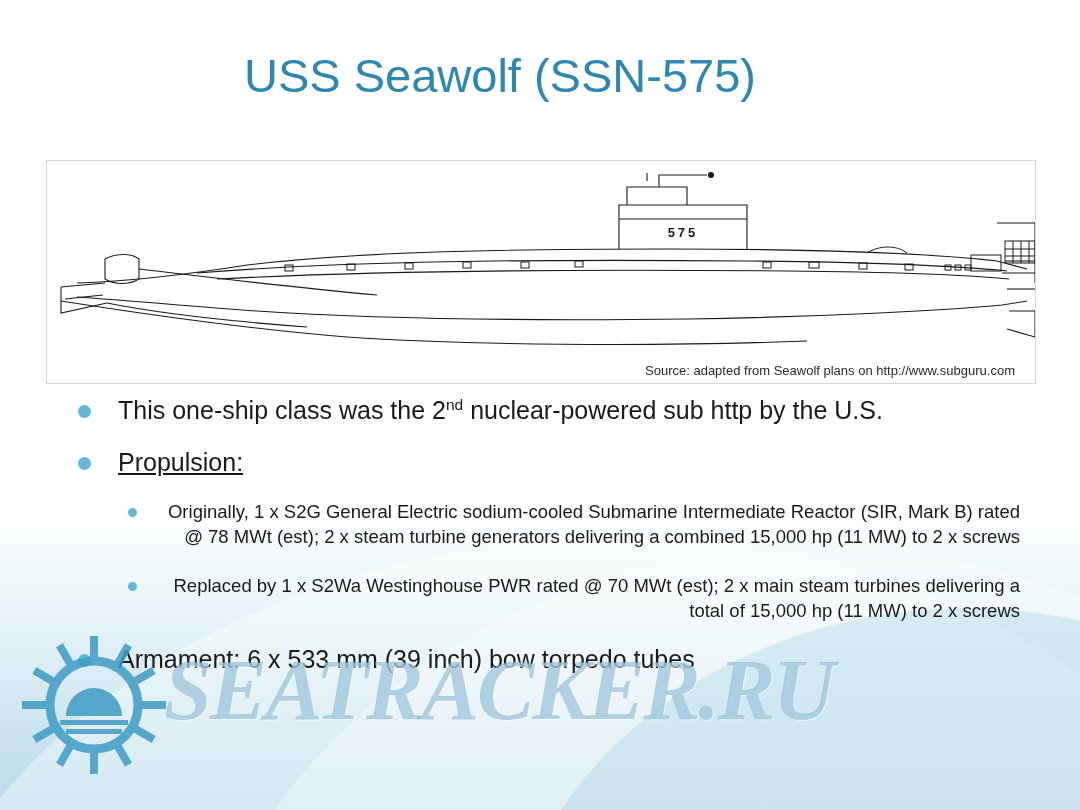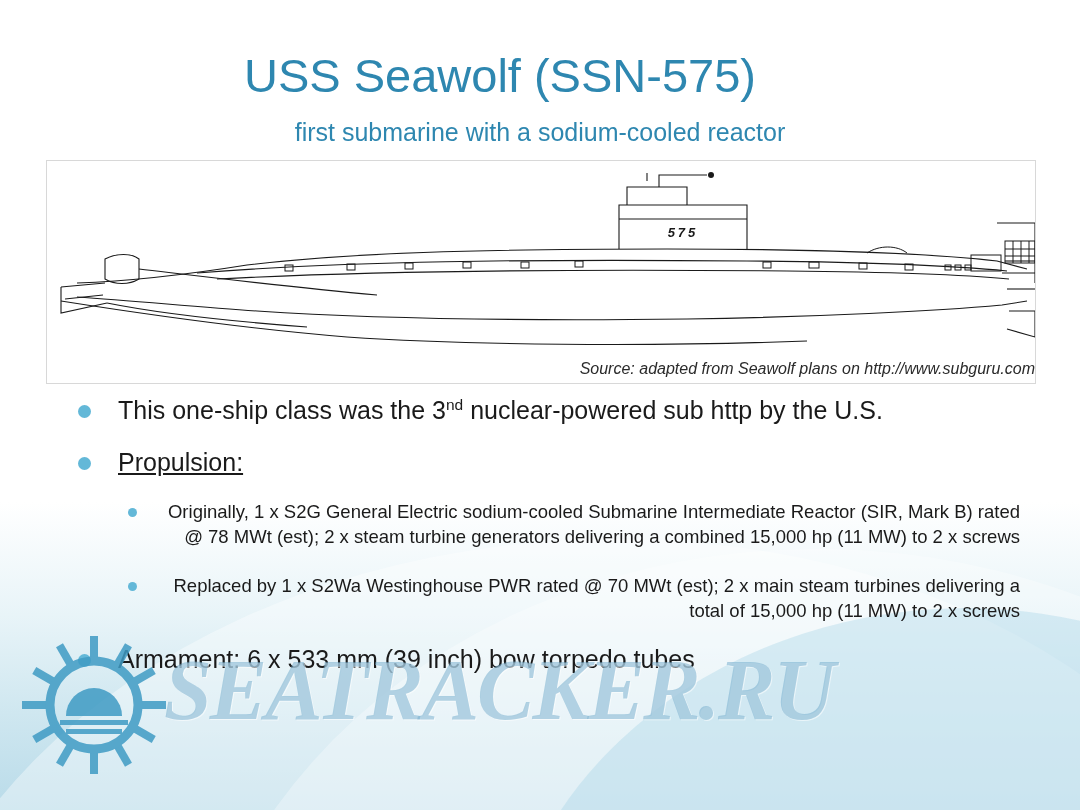--- a/index.html
+++ b/index.html
@@ -77,32 +77,31 @@
 
   .image-panel {
     position: absolute;
     left: 46px;
     top: 160px;
     width: 988px;
     height: 222px;
     background: #ffffff;
     border: 1px solid #d8d8d8;
     overflow: hidden;
-    font-style: italic;
   }
   .sub-svg {
     position: absolute;
     left: 0;
     top: 0;
   }
   .source-line {
     position: absolute;
-    right: 0;
+    right: 20px;
     bottom: 5px;
-    font-size: 16px;
+    font-size: 13px;
     color: #2a2a2a;
     font-family: "Liberation Sans", sans-serif;
     margin-left: 19px;
   }
 
   .body-area {
     position: absolute;
     left: 0;
     top: 395px;
     width: 1080px;
@@ -173,21 +172,20 @@
 </head>
 <body>
 
 <div class="slide">
 
   <div class="swoosh sw1"></div>
   <div class="swoosh sw2"></div>
   <div class="swoosh sw3"></div>
 
   <div class="title">USS Seawolf (SSN-575)</div>
-  <div class="subtitle">first submarine with a sodium-cooled reactor</div>
 
   <div class="image-panel">
     <svg class="sub-svg" width="988" height="222" viewBox="0 0 988 222">
       <g fill="none" stroke="#1a1a1a" stroke-width="1.1">
 
         <path d="M30,122 C90,120 150,112 200,104 C300,92 430,88 620,88 C760,88 880,92 950,100 L980,108"></path>
 
         <path d="M30,136 C90,140 150,146 210,150 C330,158 470,160 640,158 C770,156 890,150 955,144 L980,140"></path>
 
         <path d="M150,112 C300,100 480,98 700,100 C820,101 910,105 960,110"></path>
@@ -241,21 +239,21 @@
 
       <text x="636" y="76" font-family="Liberation Sans, sans-serif" font-size="13" font-weight="bold" fill="#1a1a1a" text-anchor="middle" letter-spacing="3">575</text>
     </svg>
     <div class="source-line">Source: adapted from Seawolf plans on http://www.subguru.com</div>
   </div>
 
   <div class="body-area">
 
     <div class="bullet-l1">
       <span class="dot"></span>
-      <span>This one-ship class was the 3</span><sup>nd</sup><span> nuclear-powered sub http by the U.S.</span>
+      <span>This one-ship class was the 2</span><sup>nd</sup><span> nuclear-powered sub http by the U.S.</span>
     </div>
 
     <div class="bullet-l1">
       <span class="dot"></span>
       <span>Propulsion:</span>
     </div>
 
     <div class="bullet-l2 gap-first">
       <span class="dot"></span>
       <span>Originally, 1 x S2G General Electric sodium-cooled Submarine Intermediate Reactor (SIR, Mark B) rated @ 78 MWt (est); 2 x steam turbine generators delivering a combined 15,000 hp (11 MW) to 2 x screws</span>

